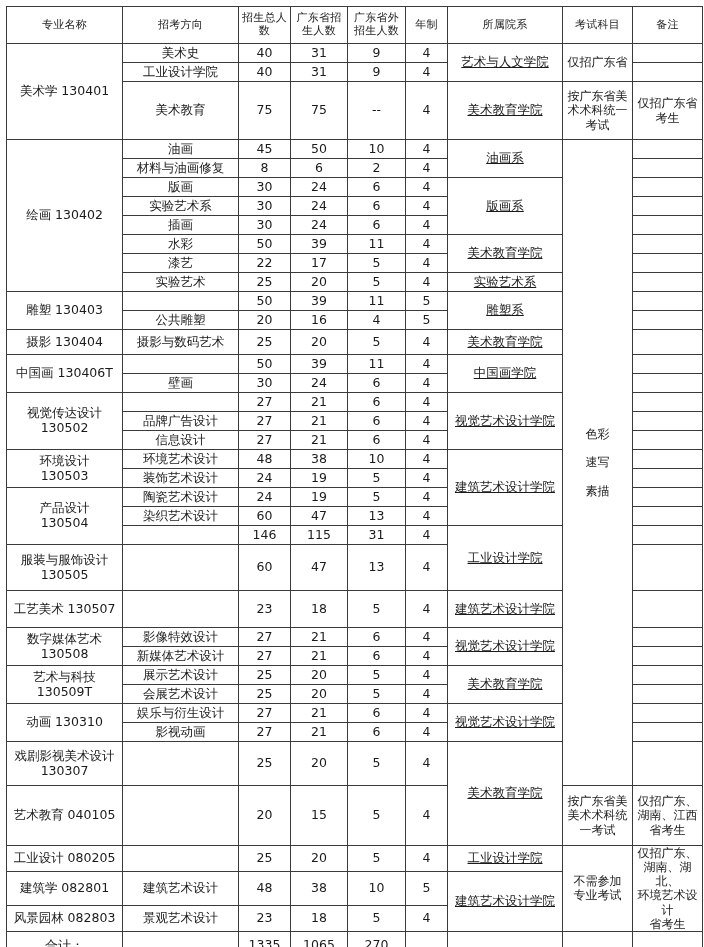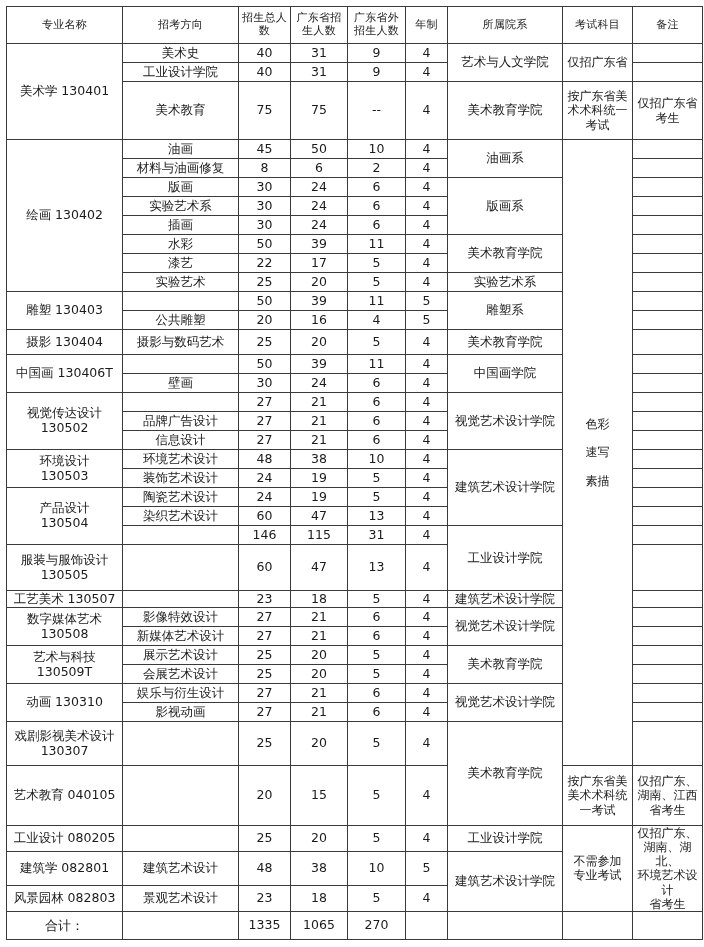--- a/index.html
+++ b/index.html
@@ -48,21 +48,21 @@
   col.c-note{width:70px;}
 
   th.hd{
     font-size:11px;
     height:36px;
     letter-spacing:0.3px;
   }
   td.major{font-size:12.5px;}
   td.dir{font-size:12.5px;}
   td.num{font-size:12.5px;font-family:"DejaVu Sans","Liberation Sans",sans-serif;}
-  td.dept{font-size:12.5px;}
+  td.dept{font-size:12.5px;text-decoration:underline;}
   td.exam{font-size:12px;line-height:1.45;}
   td.note{font-size:12px;line-height:1.45;}
   td.total-label{font-size:13px;}
 
   tr.r{height:19px;}
   td.vmerge{vertical-align:middle;}
 </style>
 </head>
 <body>
 
@@ -334,21 +334,21 @@
       <tr style="height:46px">
         <td class="major">服装与服饰设计<br>130505</td>
         <td class="dir"></td>
         <td class="num">60</td>
         <td class="num">47</td>
         <td class="num">13</td>
         <td class="num">4</td>
         <td class="note"></td>
       </tr>
 
-      <tr style="height:17px">
+      <tr style="height:37px">
         <td class="major">工艺美术 130507</td>
         <td class="dir"></td>
         <td class="num">23</td>
         <td class="num">18</td>
         <td class="num">5</td>
         <td class="num">4</td>
         <td class="dept">建筑艺术设计学院</td>
         <td class="note"></td>
       </tr>
 

